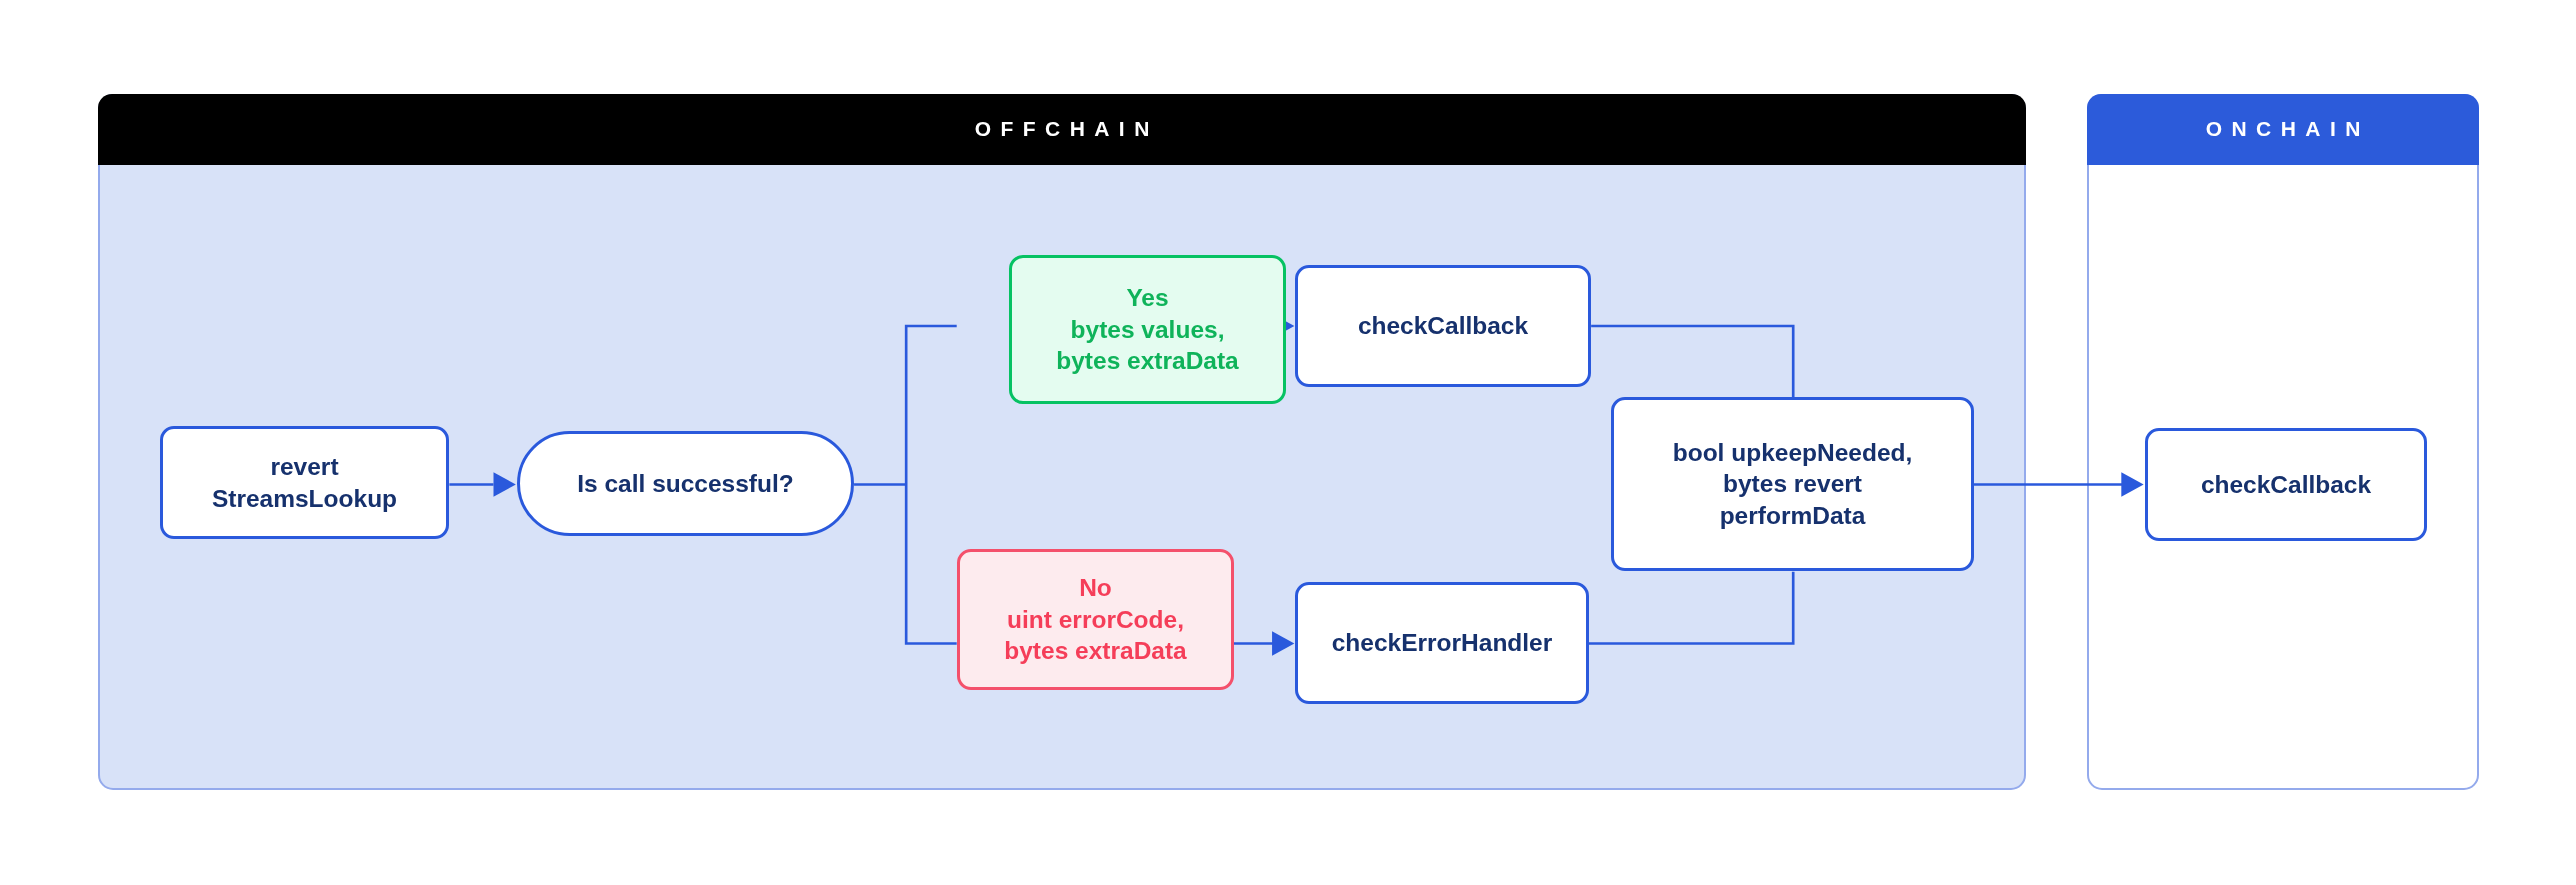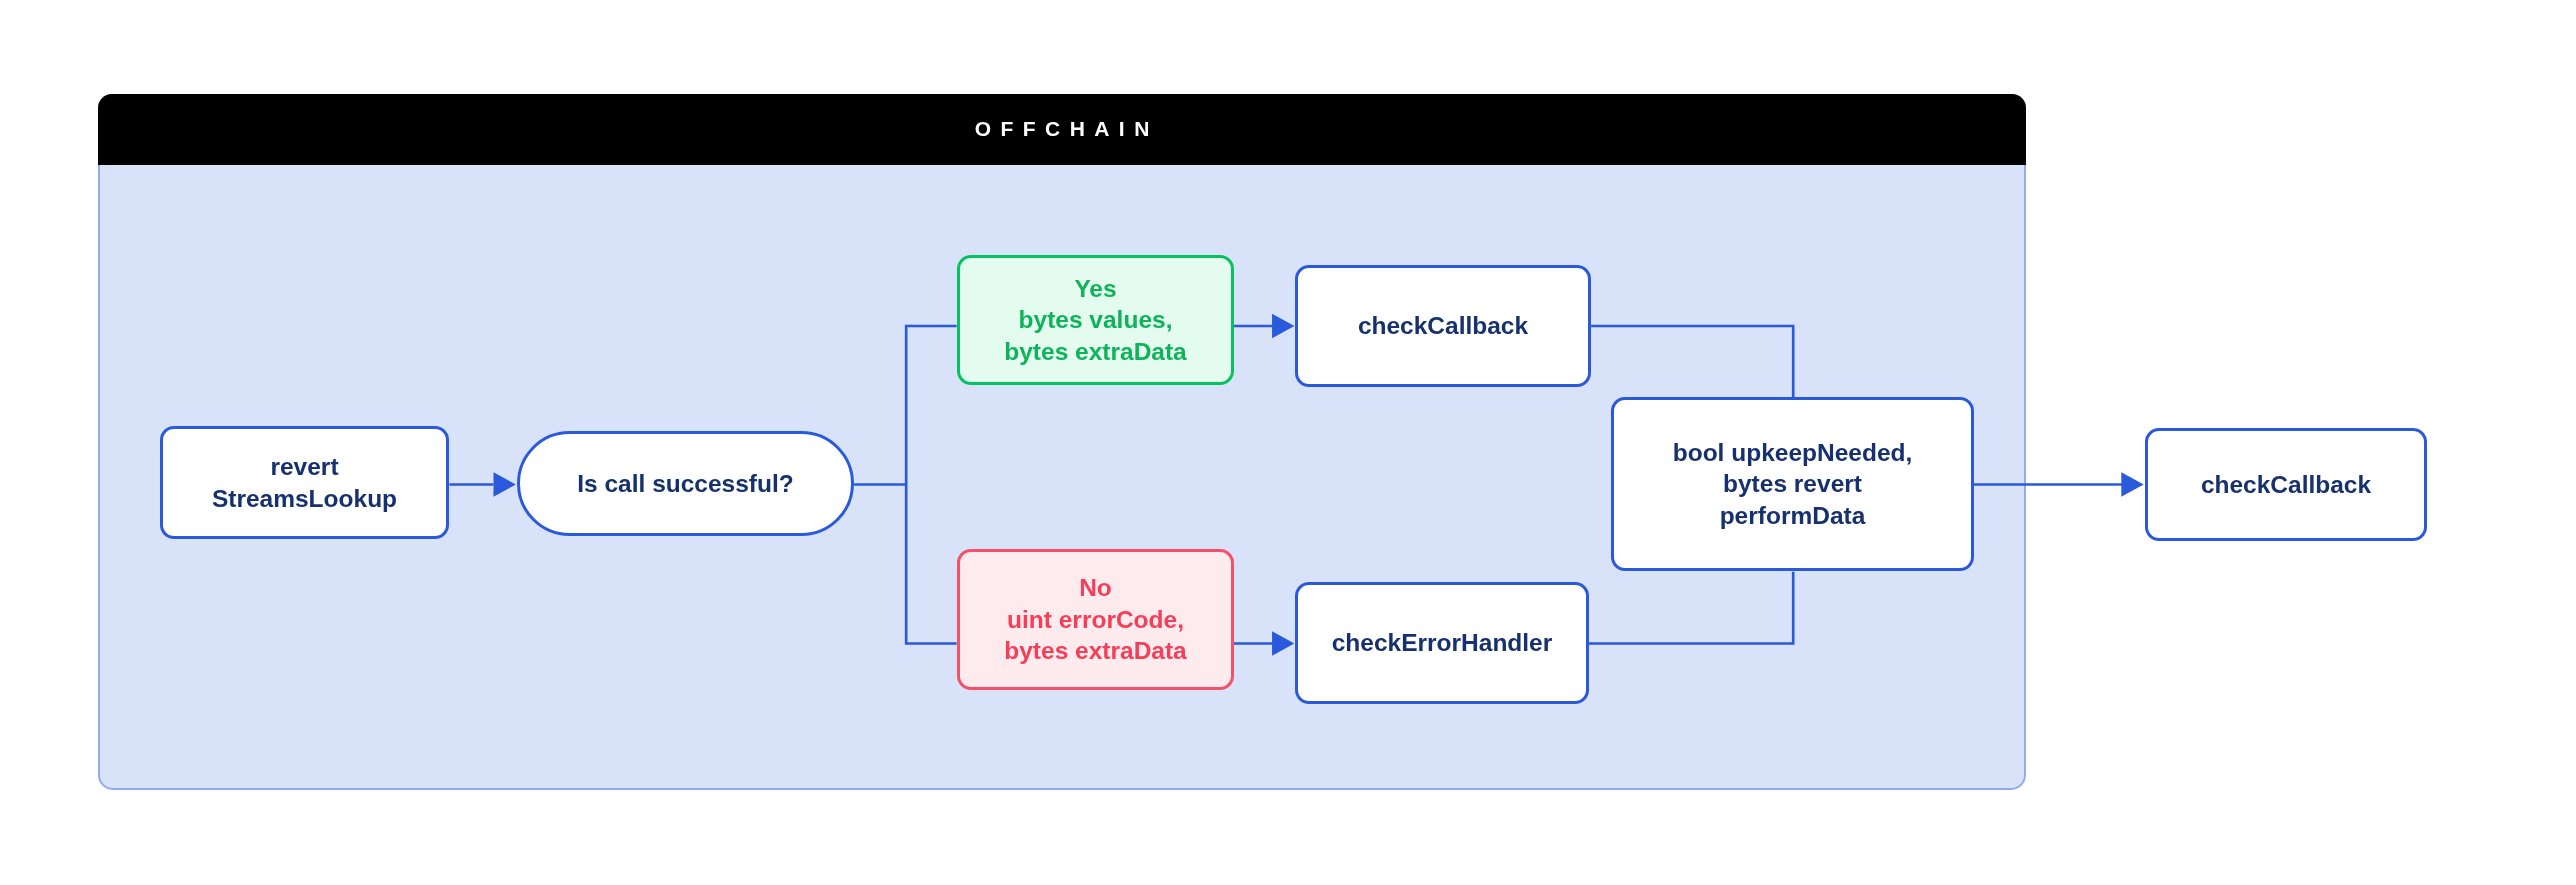--- a/index.html
+++ b/index.html
@@ -94,20 +94,25 @@
 <body>
 
 <div class="canvas">
 
   <div class="panel panel-offchain">
     <div class="panel-header black">
       <span>OFFCHAIN</span>
     </div>
   </div>
 
+  <div class="panel panel-onchain">
+    <div class="panel-header blue">
+      <span>ONCHAIN</span>
+    </div>
+  </div>
 
   <svg class="connectors" viewBox="0 0 4844 1666">
     <path d="M845 911 H928"></path>
     <polygon points="928,888 928,934 970,911"></polygon>
 
     <path d="M1606 911 H1704"></path>
     <path d="M1799 613 H1704 V1210 H1799"></path>
 
     <path d="M2319 613 H2394"></path>
     <polygon points="2392,590 2392,636 2434,613"></polygon>
@@ -124,21 +129,21 @@
 
   <div class="node" style="left:160px; top:426px; width:289px; height:113px;">
     <div>revert</div>
     <div>StreamsLookup</div>
   </div>
 
   <div class="node stadium" style="left:517px; top:431px; width:337px; height:105px;">
     <div>Is call successful?</div>
   </div>
 
-  <div class="node success" style="left:957px; top:255px; width:277px; height:130px;">
+  <div class="node success" style="left:1009px; top:255px; width:277px; height:149px;">
     <div>Yes</div>
     <div>bytes values,</div>
     <div>bytes extraData</div>
   </div>
 
   <div class="node error" style="left:957px; top:549px; width:277px; height:141px;text-align:center;">
     <div>No</div>
     <div>uint errorCode,</div>
     <div>bytes extraData</div>
   </div>

